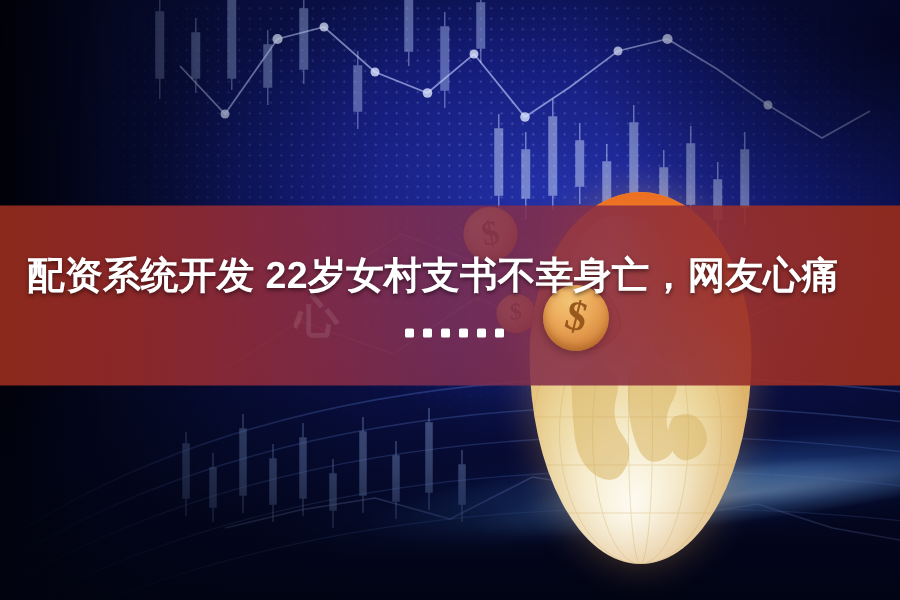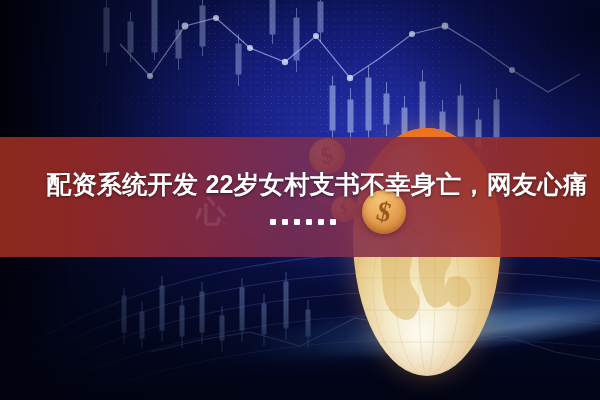--- a/index.html
+++ b/index.html
@@ -103,21 +103,20 @@
     left: 18px;
     top: 168px;
     width: 570px;
     color: #ffffff;
     font-size: 25px;
     font-weight: bold;
     letter-spacing: 0.3px;
     line-height: 32px;
     white-space: nowrap;
     text-shadow: 0 1px 3px rgba(0,0,0,0.55);
-    text-align: right;
   }
 
   #banner-ellipsis {
     position: absolute;
     left: 270px;
     top: 219px;
     display: flex;
     gap: 6px;
     align-items: center;
   }

